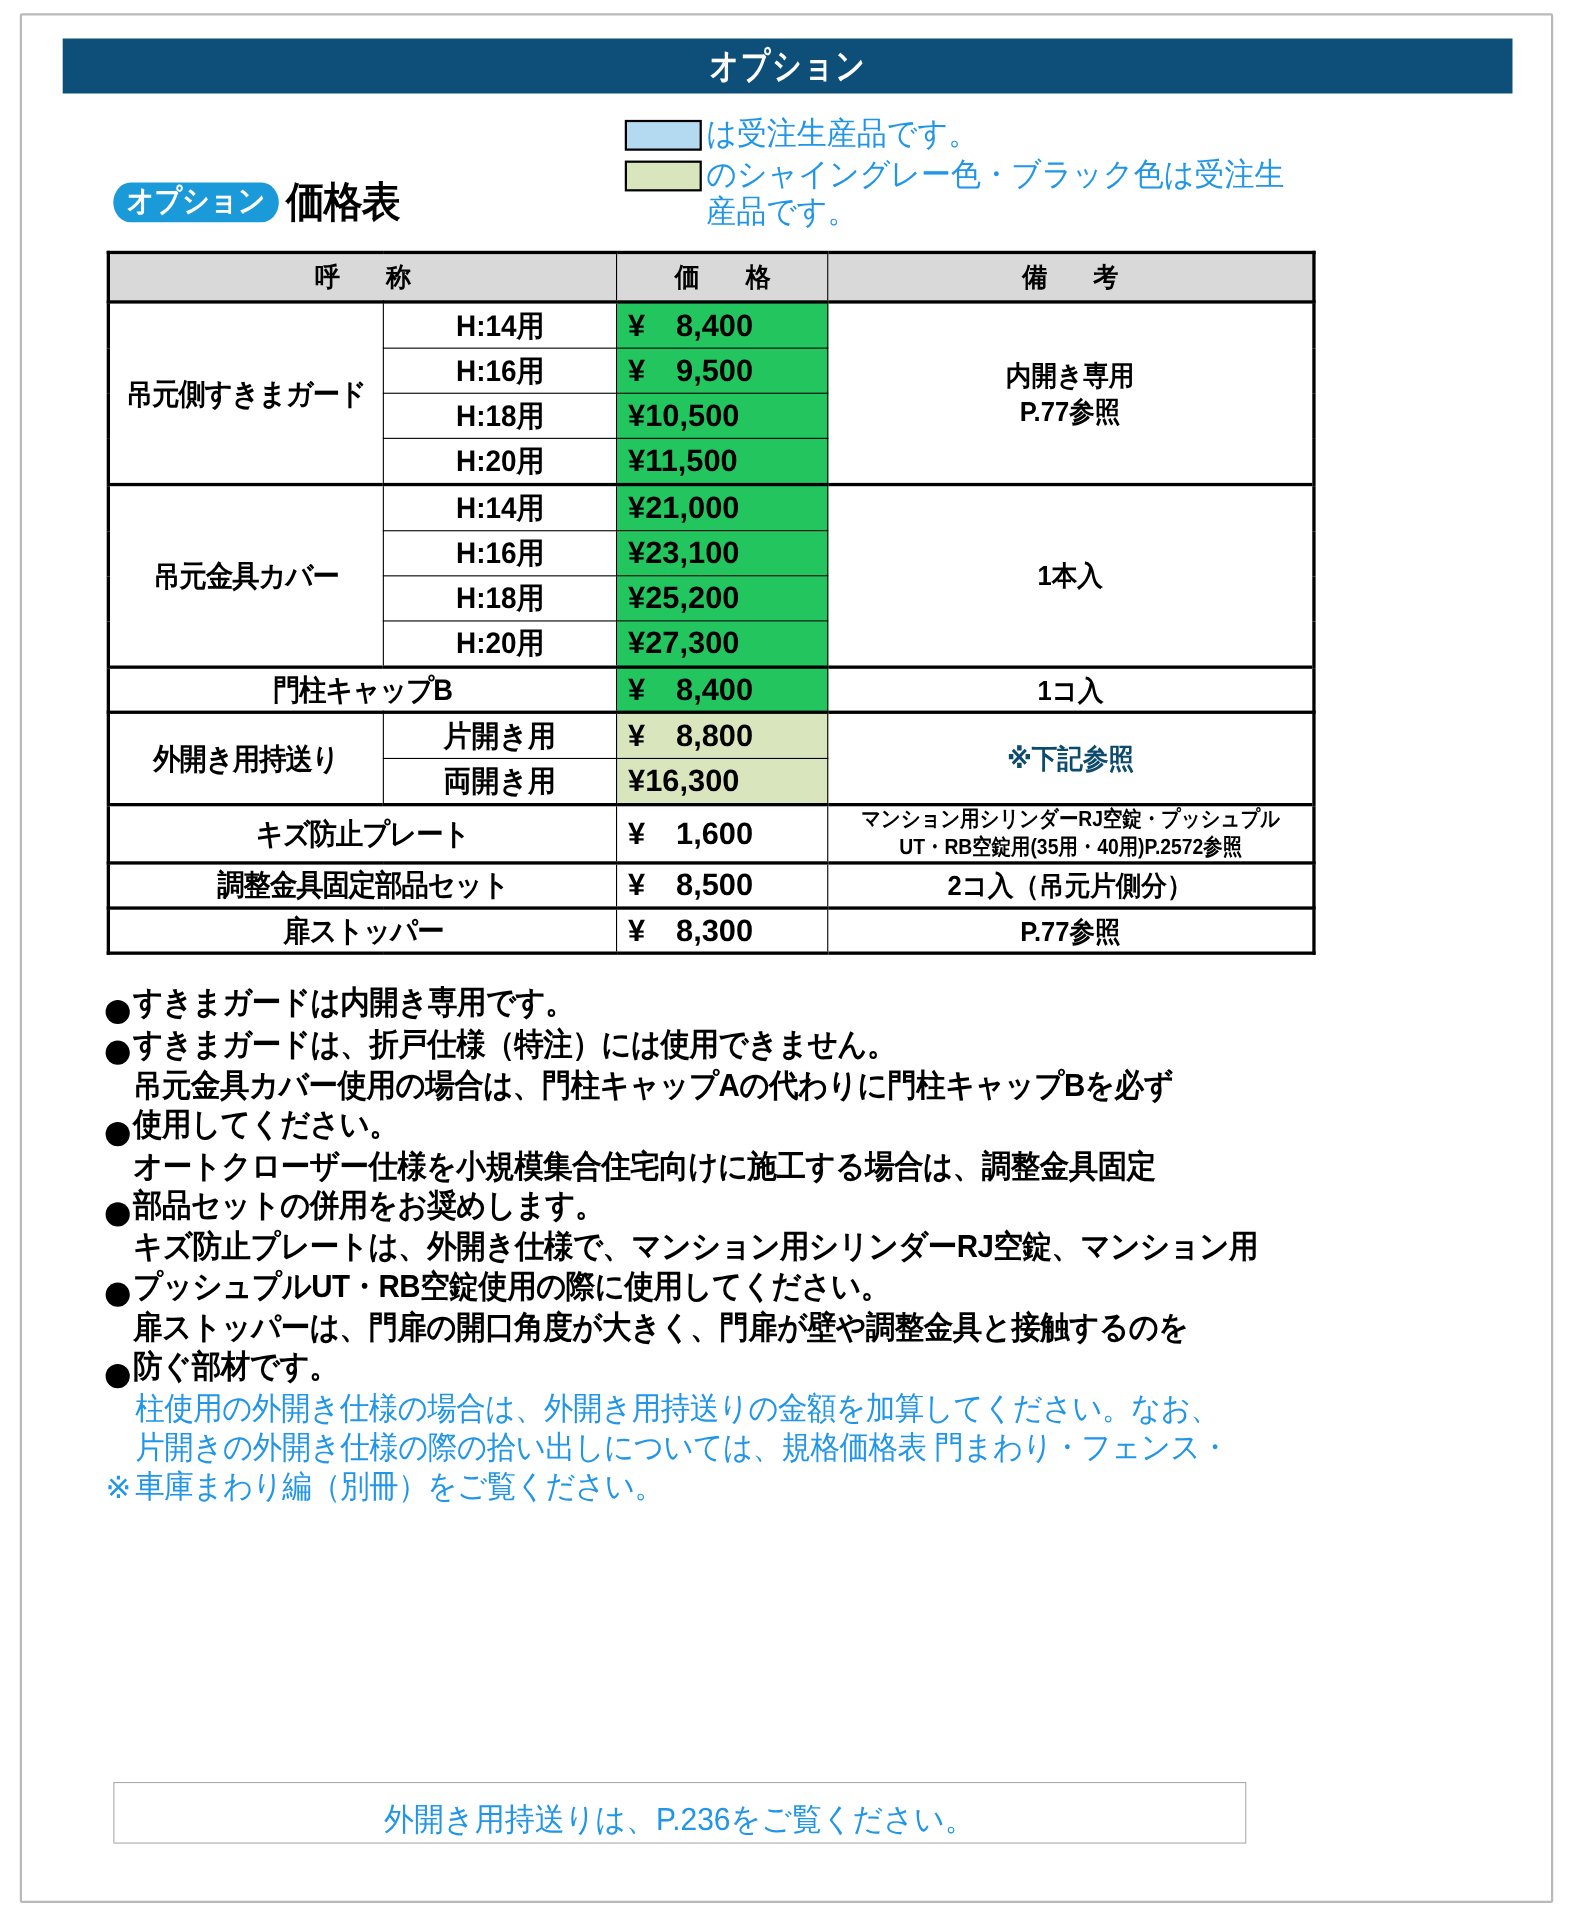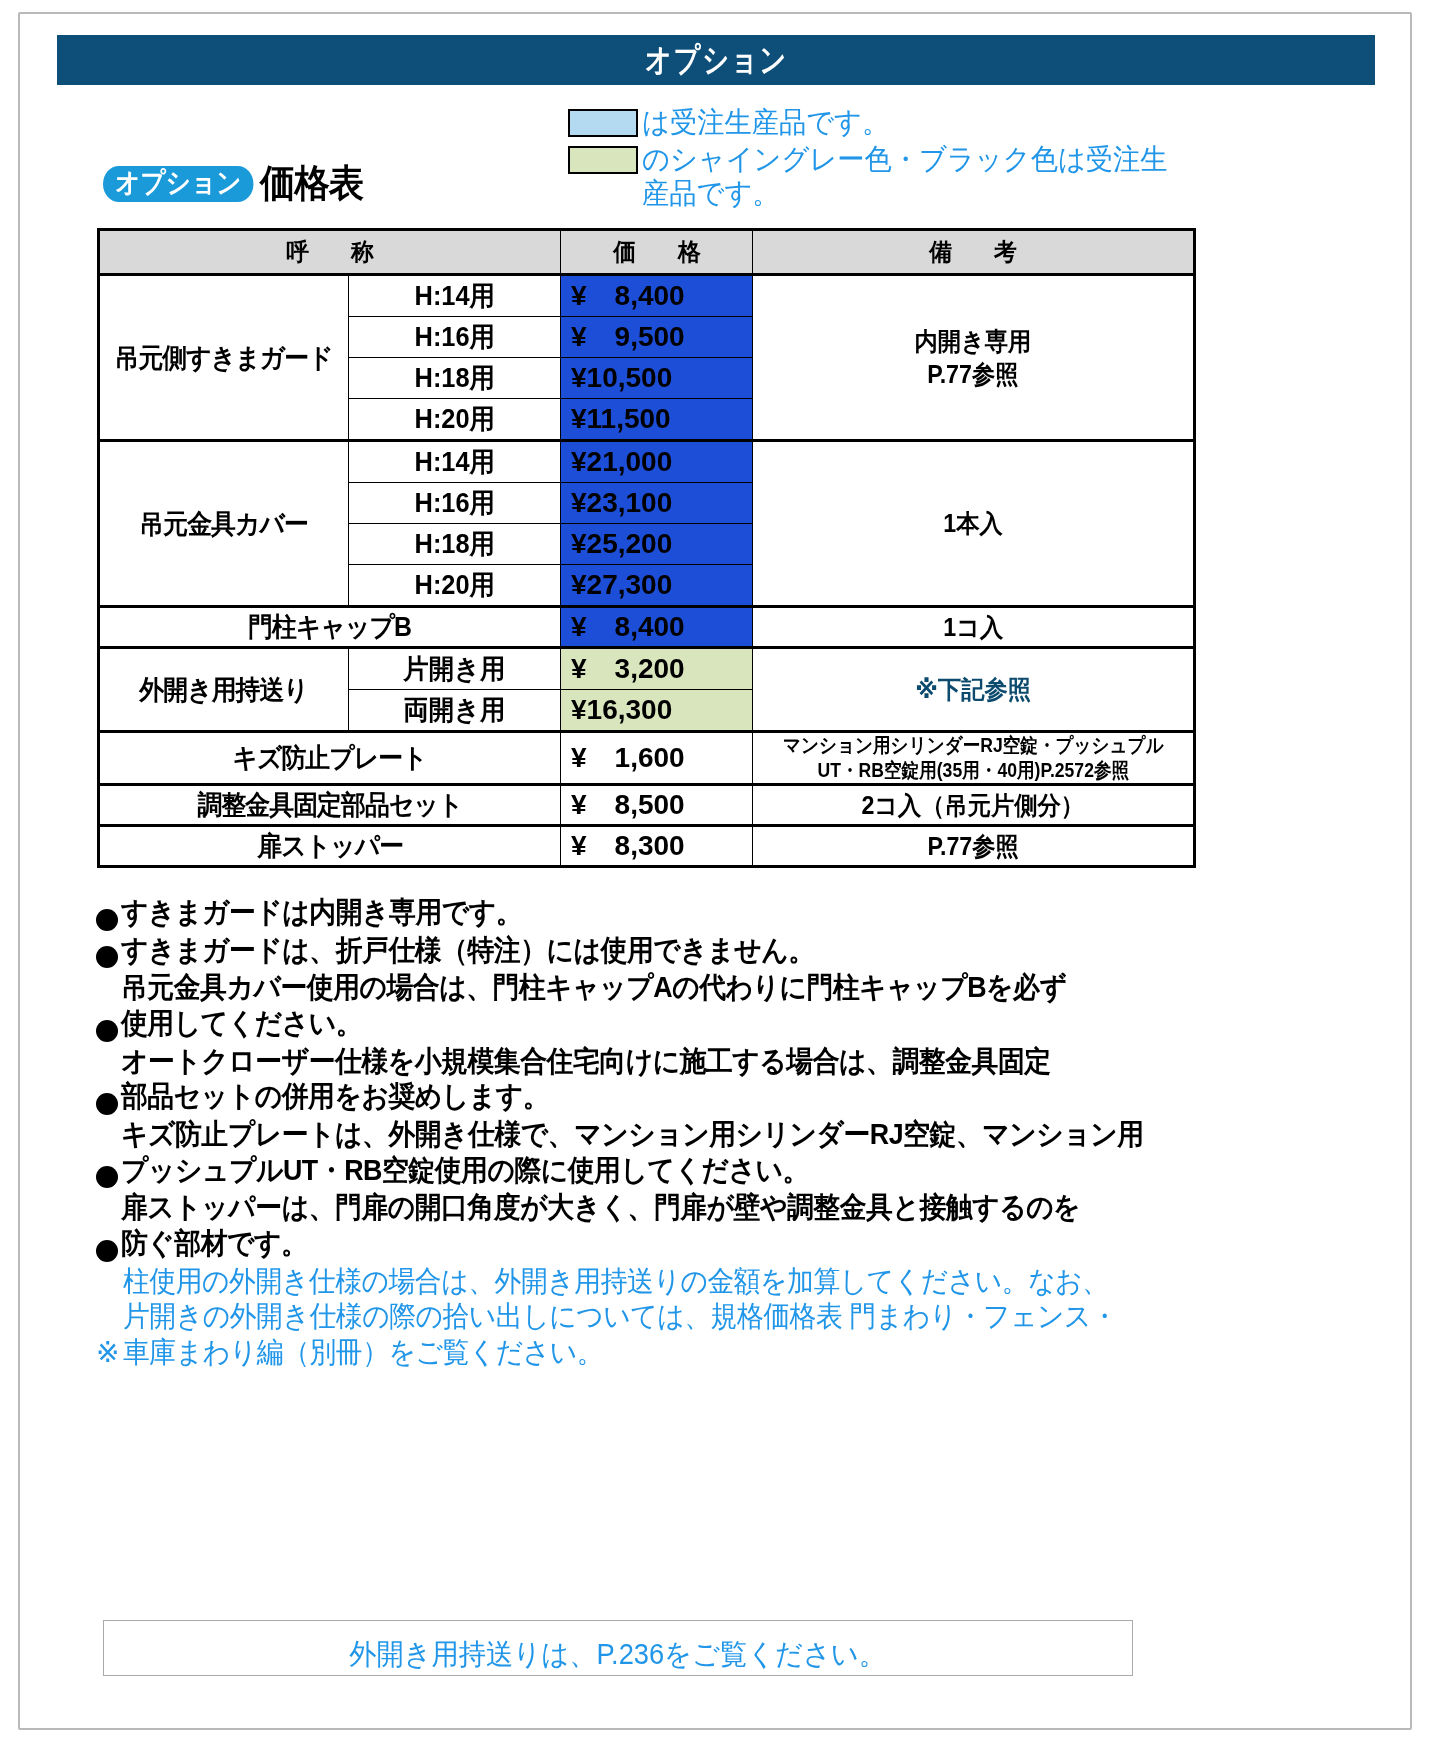--- a/index.html
+++ b/index.html
@@ -169,21 +169,21 @@
     text-align: center;
   }
   td.pricecell .yen {
     display: inline-block;
     width: 100%;
     padding: 0 10px;
     box-sizing: border-box;
     text-align: left;
     white-space: pre;
   }
-  td.pricecell.blue { background: #1d4ed8; margin-top: 21px; }
+  td.pricecell.blue { background: #22c55e; margin-top: 21px; }
   td.pricecell.green { background: #d9e5bd; }
   td.remarkcell {
     font-size: 25px;
   }
   td.remarkcell span { display:inline-block; transform: scaleX(0.93); }
   td.remarkcell.small {
     font-size: 20px;
     line-height: 1.25;
   }
   td.remarkcell.small span { transform: scaleX(0.88); }
@@ -343,21 +343,21 @@
             <td class="pricecell blue"><span class="yen">¥27,300</span></td>
           </tr>
           <tr class="thick-top thick-bottom">
             <td class="namecell thick-l" colspan="2"><span>門柱キャップB</span></td>
             <td class="pricecell blue"><span class="yen">¥　8,400</span></td>
             <td class="remarkcell thick-r"><span style="white-space: pre-line;">1コ入</span></td>
           </tr>
           <tr class="thick-top">
             <td class="namecell thick-l" rowspan="2"><span>外開き用持送り</span></td>
             <td class="subcell"><span>片開き用</span></td>
-            <td class="pricecell green"><span class="yen">¥　3,200</span></td>
+            <td class="pricecell green"><span class="yen">¥　8,800</span></td>
             <td class="remarkcell thick-r blue-text" rowspan="2"><span style="white-space: pre-line;">※下記参照</span></td>
           </tr>
           <tr class="thick-bottom">
             <td class="subcell"><span>両開き用</span></td>
             <td class="pricecell green"><span class="yen">¥16,300</span></td>
           </tr>
           <tr class="thick-top thick-bottom">
             <td class="namecell thick-l" colspan="2"><span>キズ防止プレート</span></td>
             <td class="pricecell"><span class="yen">¥　1,600</span></td>
             <td class="remarkcell thick-r small"><span style="white-space: pre-line;">マンション用シリンダーRJ空錠・プッシュプル

